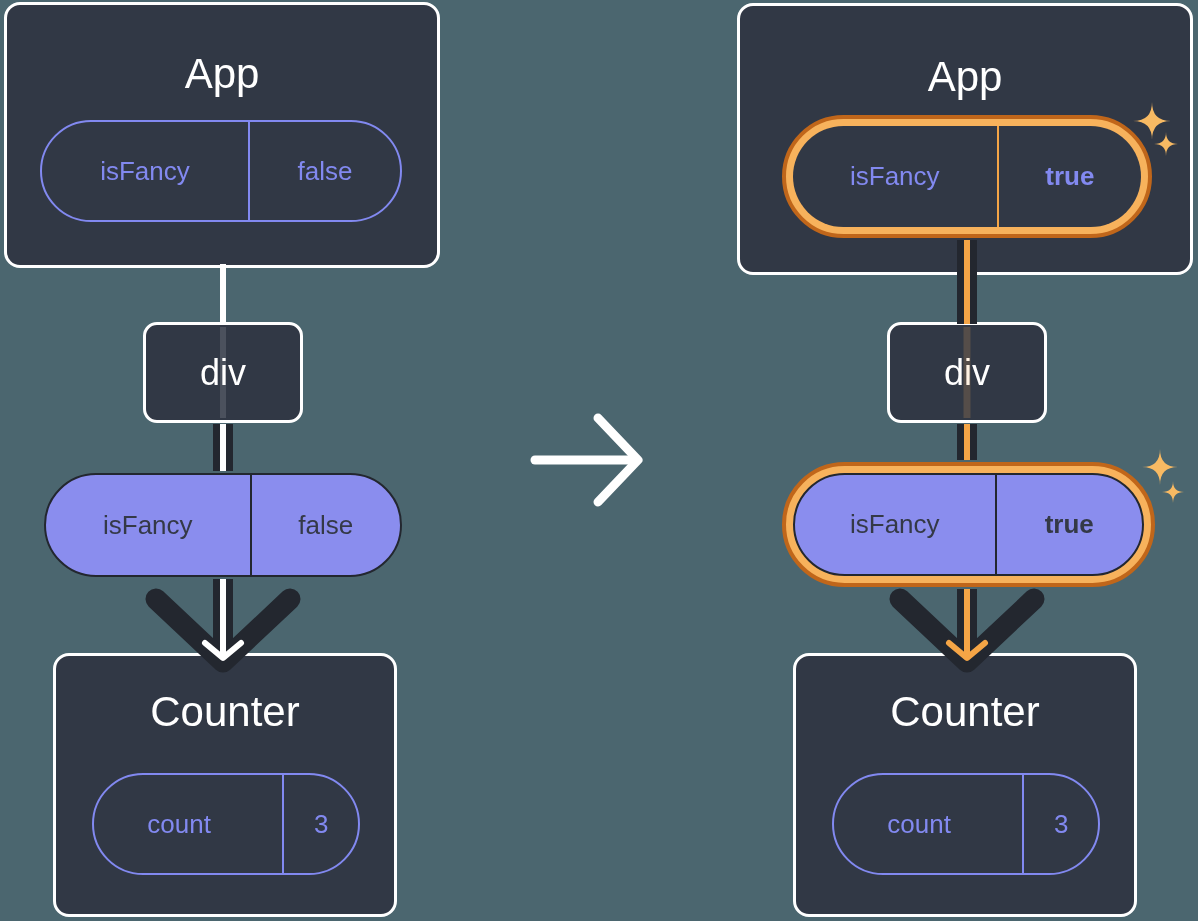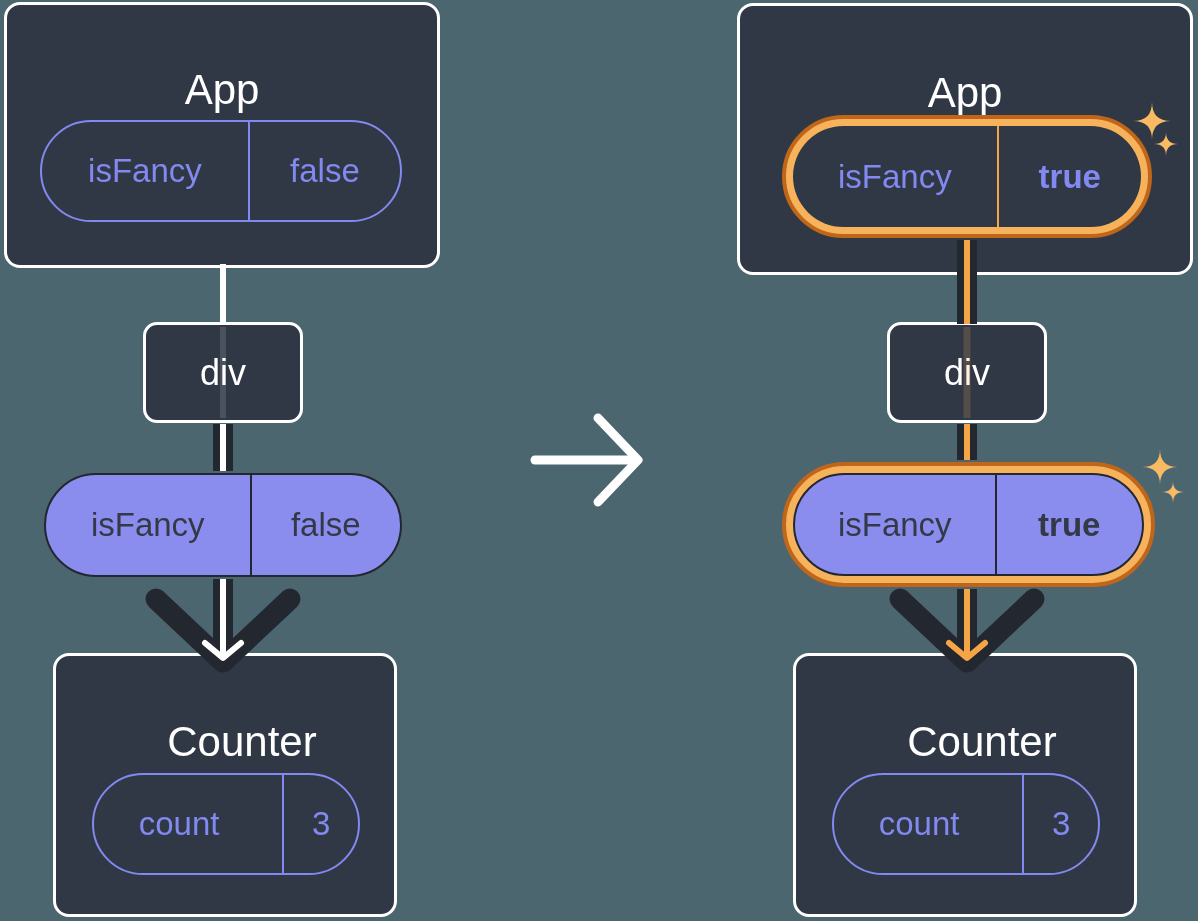--- a/index.html
+++ b/index.html
@@ -19,42 +19,41 @@
     box-sizing: border-box;
   }
   .card-title {
     position: absolute;
     left: 0; width: 100%;
     text-align: center;
     color: #FFFFFF;
     font-size: 42px;
     font-weight: 400;
     line-height: 50px;
-    margin-top: 16px;
   }
   
   .left-app  { left: 4px;   top: 2px;   width: 436px; height: 266px; }
   .right-app { left: 737px; top: 3px;   width: 456px; height: 272px; }
   .left-div  { left: 143px; top: 322px; width: 160px; height: 101px; border-radius: 14px;
                display:flex; align-items:center; justify-content:center; }
   .right-div { left: 887px; top: 322px; width: 160px; height: 101px; border-radius: 14px;
                display:flex; align-items:center; justify-content:center; }
   .left-counter  { left: 53px;  top: 653px; width: 344px; height: 264px; }
   .right-counter { left: 793px; top: 653px; width: 344px; height: 264px; }
   .div-label { color:#FFFFFF; font-size: 36px; font-weight: 400; }
   .left-app  .card-title { top: 44px; }
   .right-app .card-title { top: 46px; }
-  .left-counter  .card-title, .right-counter .card-title { top: 45px; padding-left: 17px; }
+  .left-counter  .card-title, .right-counter .card-title { top: 31px; }
   
   .pill {
     position: absolute;
     display: flex;
     box-sizing: border-box;
     border-radius: 999px;
-    font-size: 33px;
+    font-size: 26px;
     overflow: hidden;
   }
   .pill-seg {
     display: flex; align-items: center; justify-content: center;
     box-sizing: border-box;
     height: 100%;
   }
   .pill-key   { flex: 0 0 57.5%; }
   .pill-value { flex: 1 1 auto; }
   .outline-pill {

